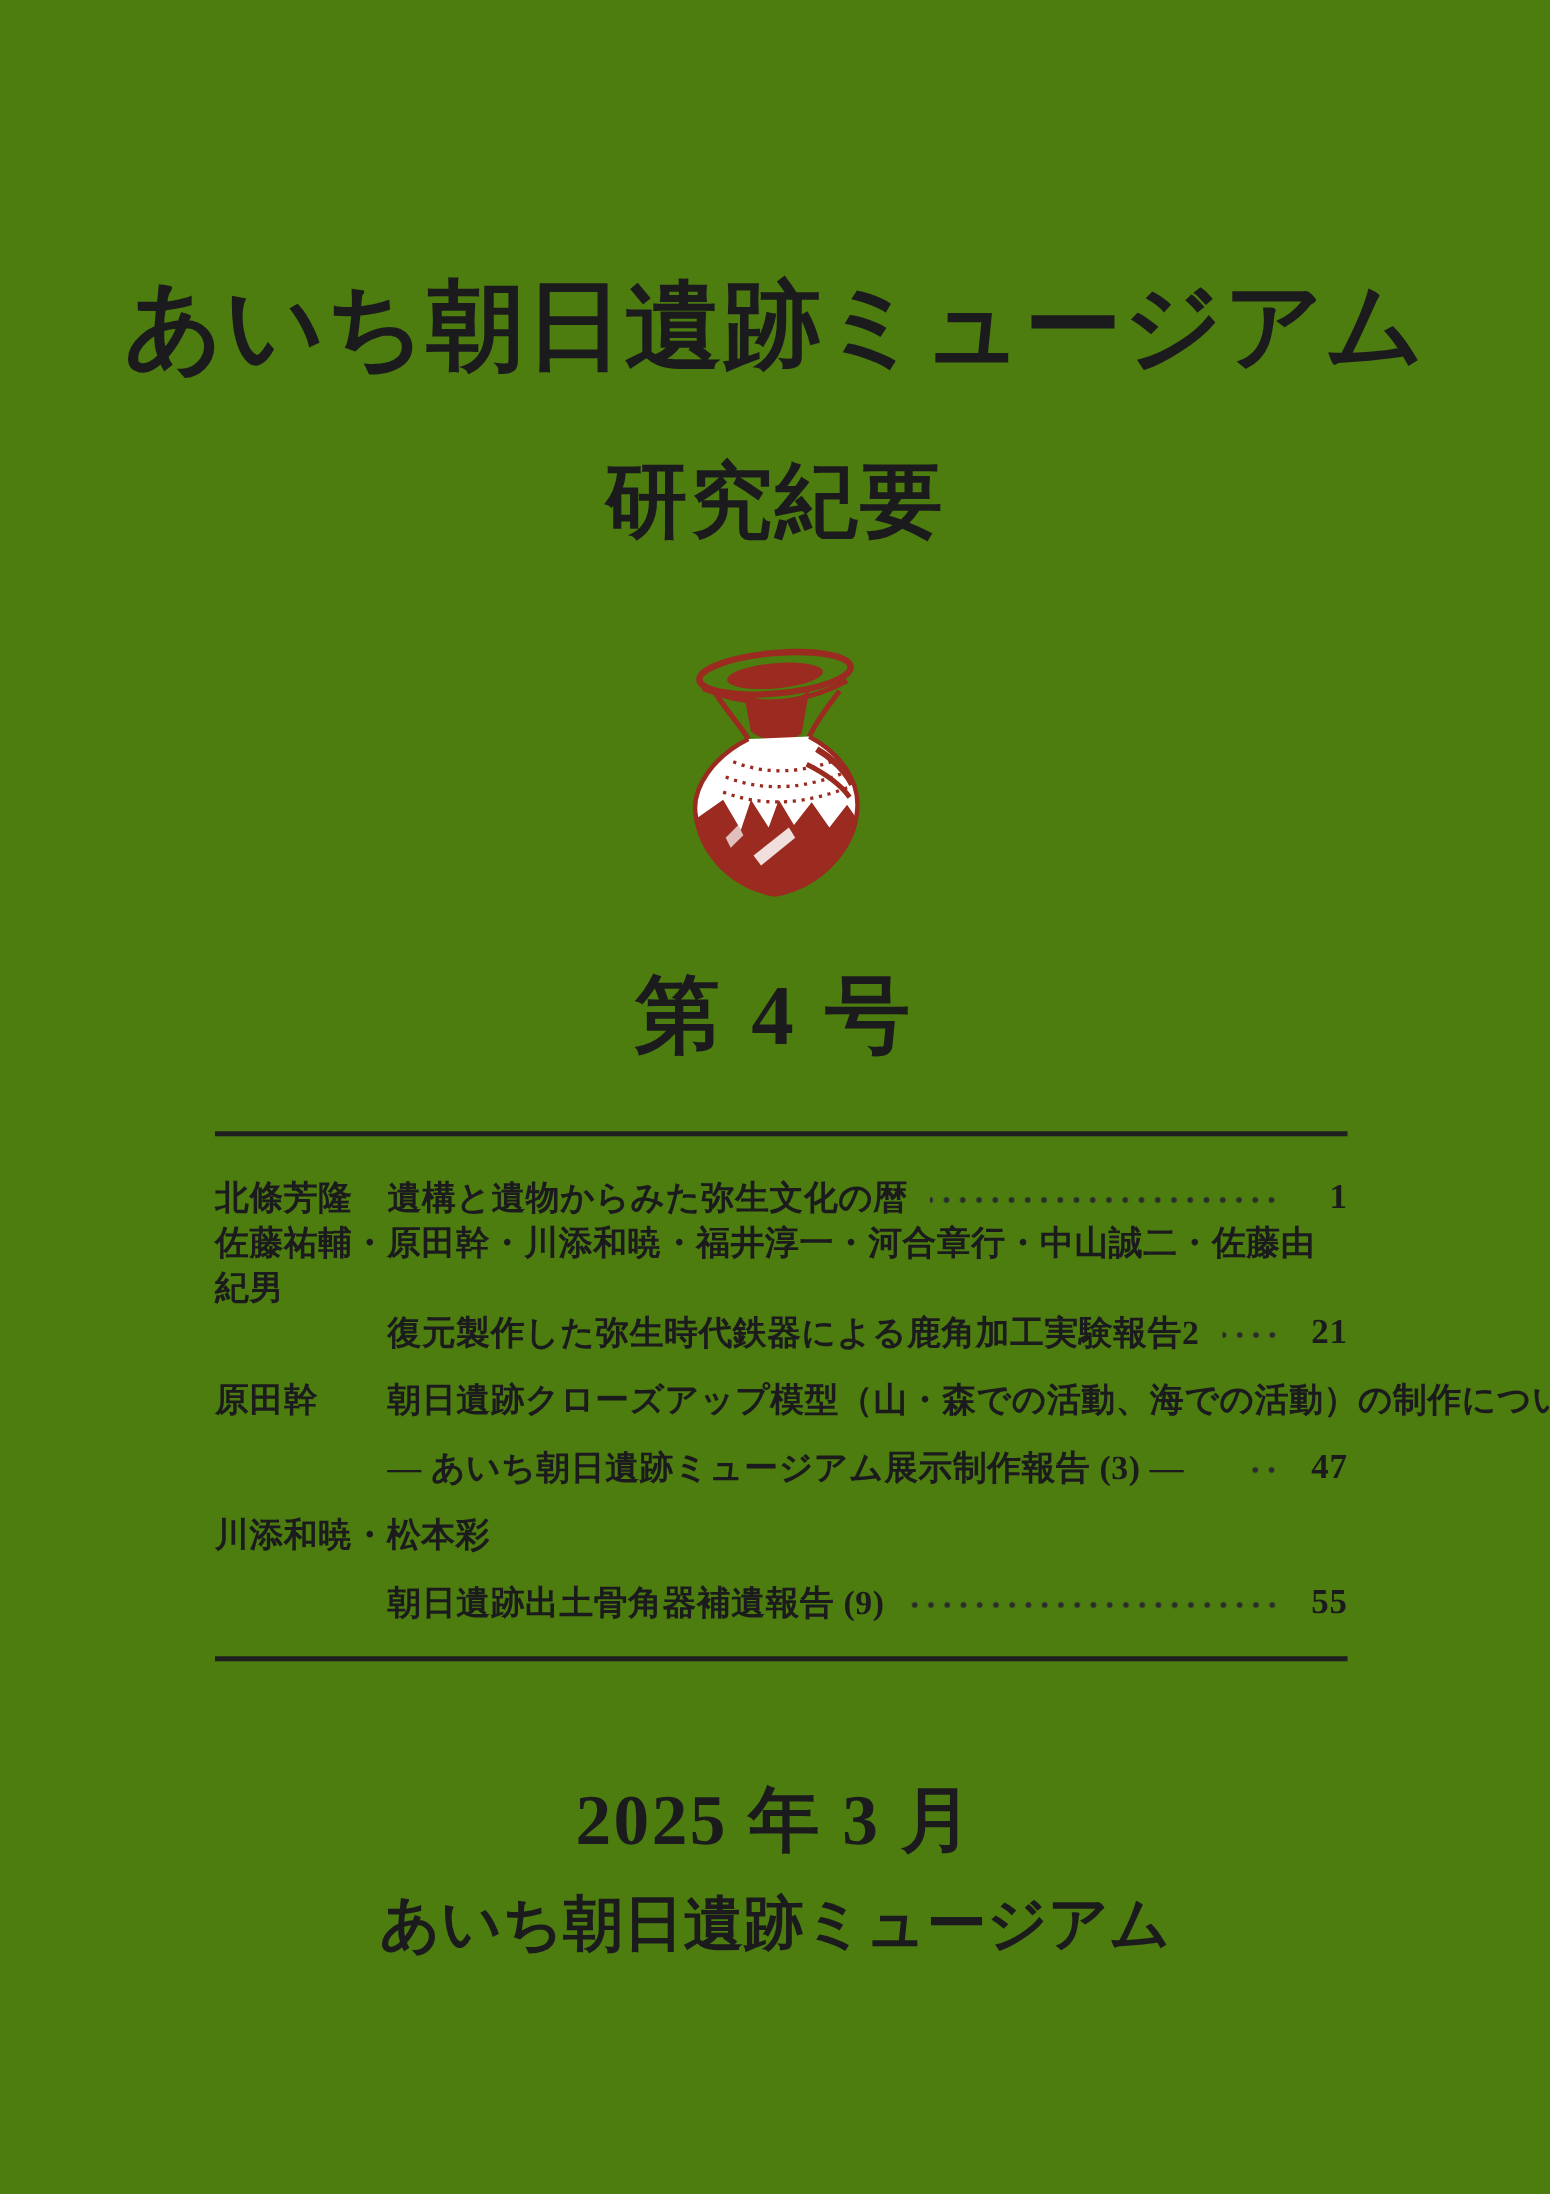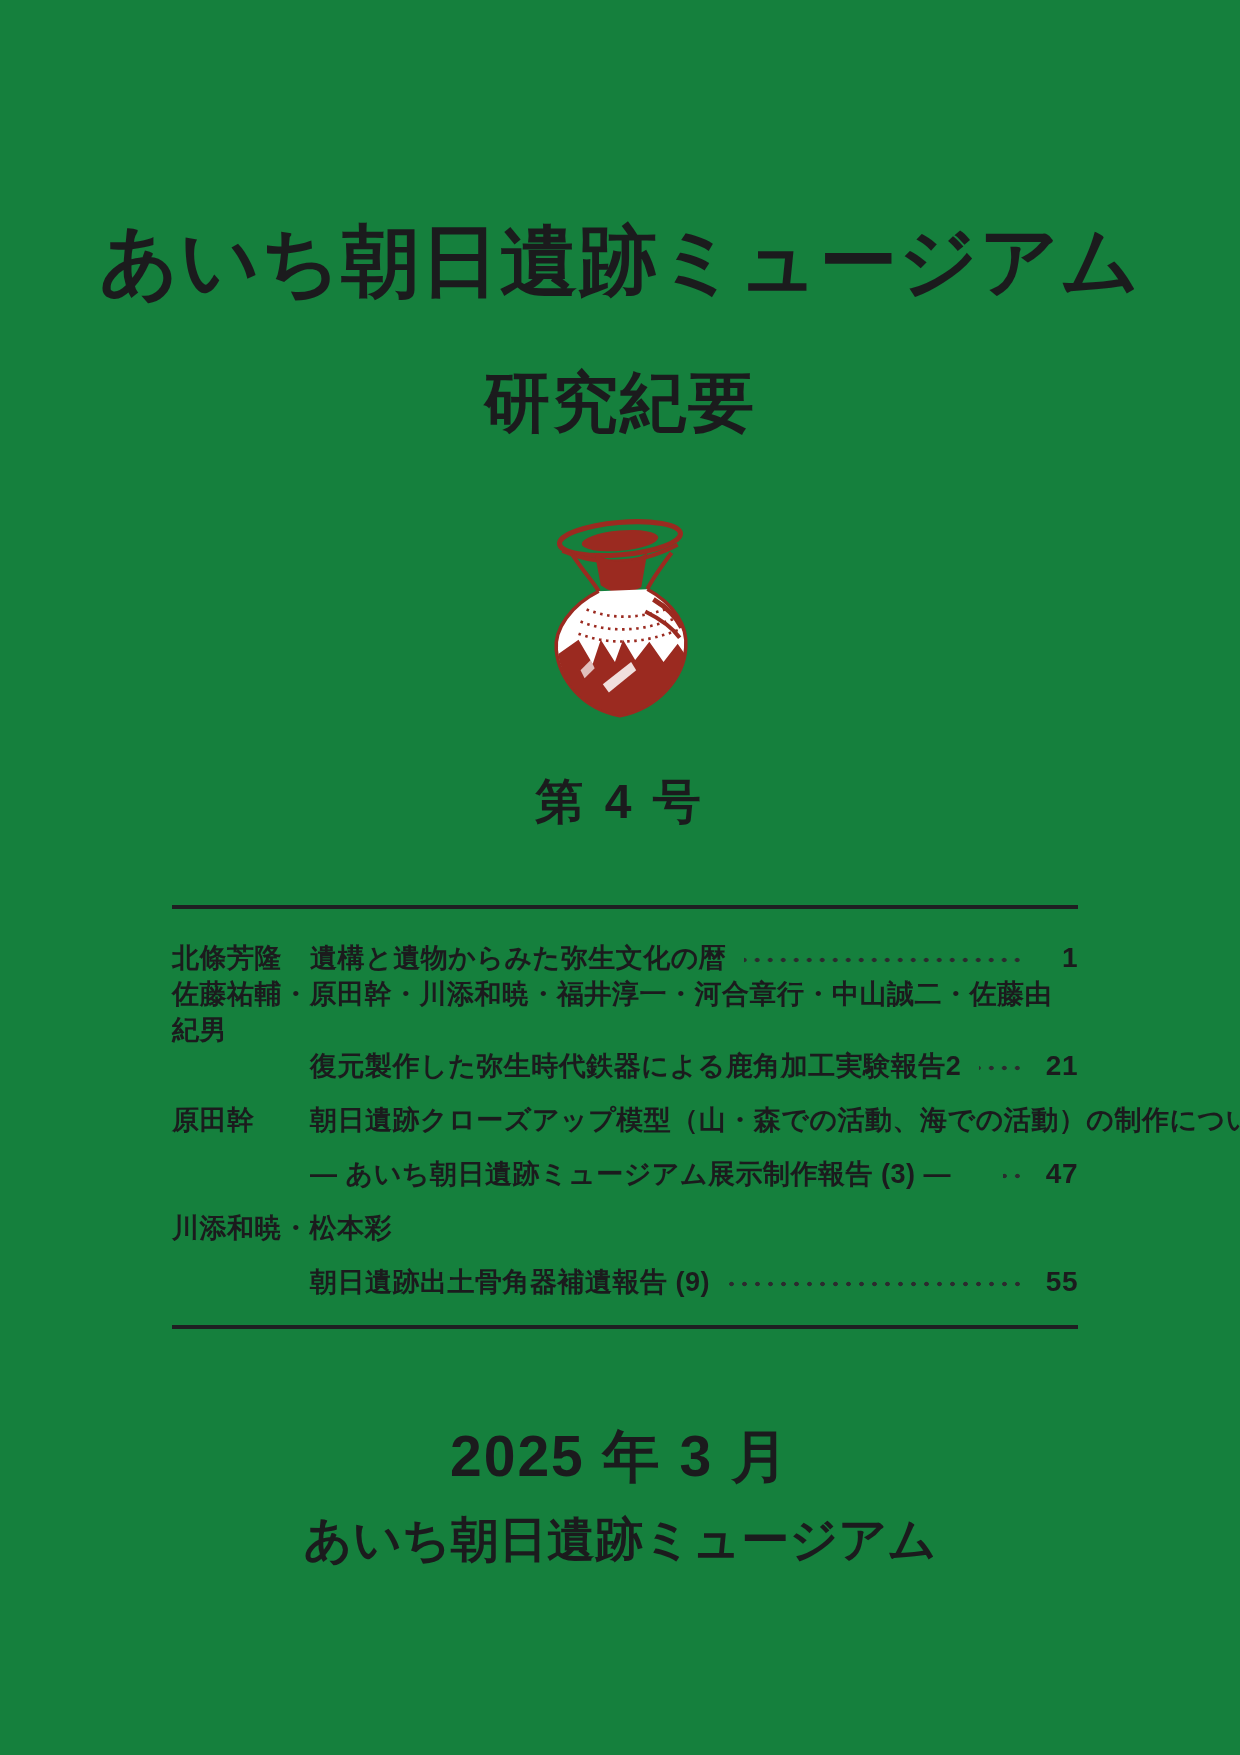--- a/index.html
+++ b/index.html
@@ -1,31 +1,31 @@
 <!DOCTYPE html>
 <html lang="ja" style="--accent: #9b2a20; --ink: #1b1b1d;"><head>
 <meta charset="utf-8">
 <style>
   html,body{margin:0;padding:0;background:#e8e8e8;}
   .page{
     position:relative;
     width:1240px;height:1755px;
     margin:0 auto;
-    background:#15803d;
+    background:#4d7c0f;
     color:#1b1b1d;
-    font-family:Liberation Sans, sans-serif;
+    font-family:Liberation Serif, serif;
     font-weight:700;
     overflow:hidden;
   }
   .center{position:absolute;left:0;width:100%;text-align:center;white-space:nowrap;}
   .main-title{top:222px;font-size:78px;line-height:1;letter-spacing:1px;}
   .sub-title{top:369px;font-size:66px;line-height:1;letter-spacing:2px;}
   .pot-wrap{position:absolute;top:510px;left:0;width:100%;text-align:center;}
   .pot-wrap svg{display:inline-block;}
-  .issue-no{top:778px;font-size:48px;line-height:1;letter-spacing:4px;}
+  .issue-no{top:778px;font-size:68px;line-height:1;letter-spacing:4px;}
   .toc{
     position:absolute;
     left:172px;top:905px;
     width:906px;
   }
   .toc-rule{border:0;border-top:4px solid #1f1f22;margin:0;}
   .toc-rows{padding:22px 0 16px 0;}
   .toc-row{
     display:flex;align-items:center;
     height:54px;

